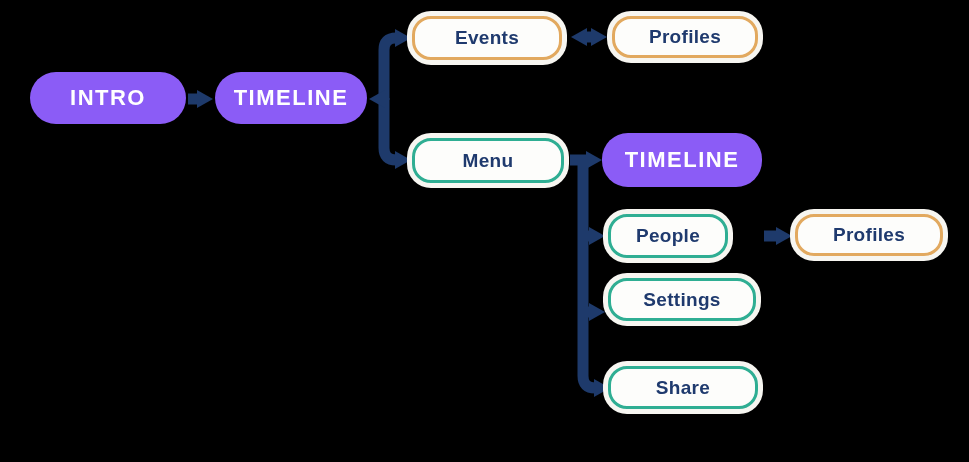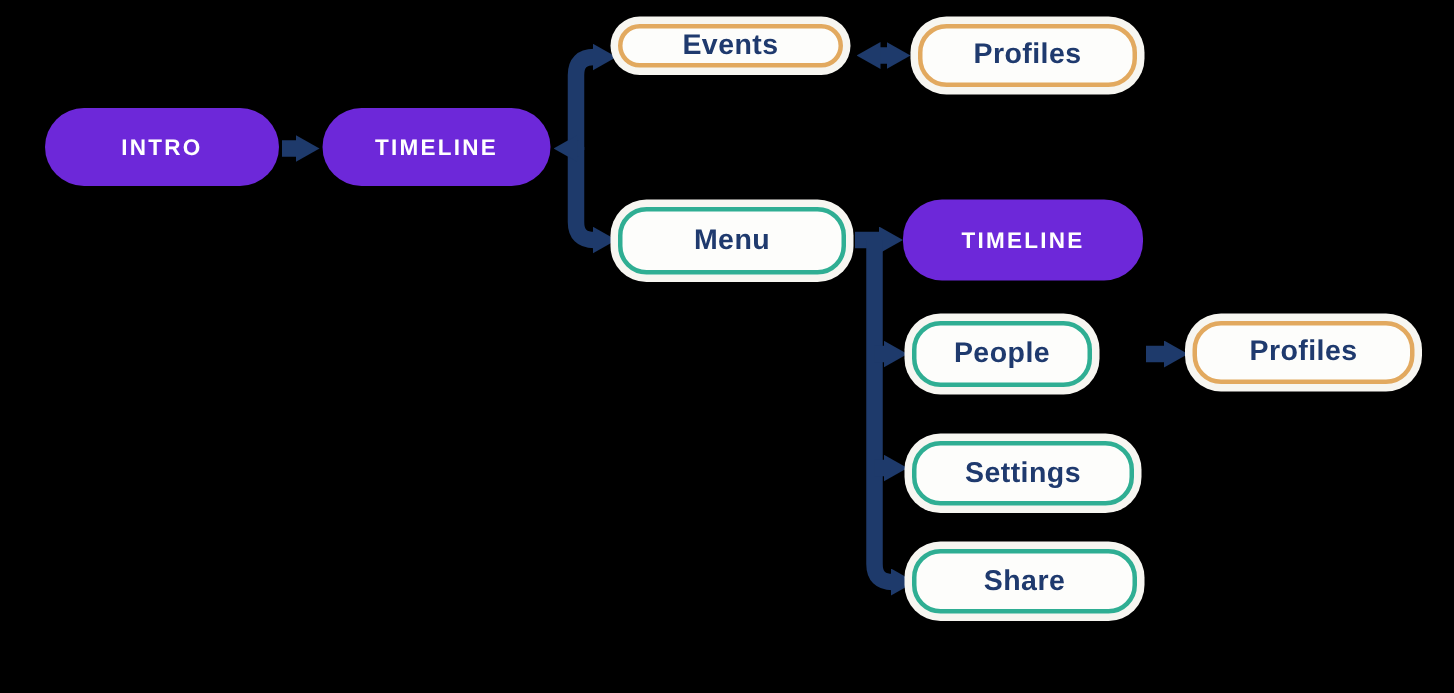--- a/index.html
+++ b/index.html
@@ -24,48 +24,48 @@
   .node {
     position: absolute;
     z-index: 2;
     display: flex;
     align-items: center;
     justify-content: center;
     box-sizing: border-box;
     font-weight: 700;
   }
   .node.filled {
-    background: #6d28d9;
+    background: #8b5cf6;
     color: #ffffff;
     border-radius: 26px;
-    font-size: 15px;
+    font-size: 22px;
     letter-spacing: 1.5px;
     text-transform: uppercase;
   }
   .node.outline {
     background: #fdfdfb;
     color: #1f3a6e;
     border-radius: 19px;
     box-shadow: 0 0 0 5px #f7f6f1;
     font-size: 19px;
     letter-spacing: 0.3px;
   }
   .node.outline-orange { border: 3px solid #e2a95f; }
   .node.outline-teal   { border: 3px solid #2fae93; justify-content: center; }
 
   
   .n-intro      { left: 30px;  top: 72px;  width: 156px; height: 52px; }
   .n-timeline1  { left: 215px; top: 72px;  width: 152px; height: 52px; }
-  .n-events     { left: 412px; top: 16px;  width: 150px; height: 29px; }
+  .n-events     { left: 412px; top: 16px;  width: 150px; height: 44px; }
   .n-profiles1  { left: 612px; top: 16px;  width: 146px; height: 42px; }
   .n-menu       { left: 412px; top: 138px; width: 152px; height: 45px; }
   .n-timeline2  { left: 602px; top: 133px; width: 160px; height: 54px; }
   .n-people     { left: 608px; top: 214px; width: 120px; height: 44px; }
   .n-profiles2  { left: 795px; top: 214px; width: 148px; height: 42px; }
-  .n-settings   { left: 608px; top: 294px; width: 148px; height: 43px; }
+  .n-settings   { left: 608px; top: 278px; width: 148px; height: 43px; }
   .n-share      { left: 608px; top: 366px; width: 150px; height: 43px; }
 </style>
 </head>
 <body>
 
 <div class="stage">
 
   <svg class="edges-layer" width="969" height="462" viewBox="0 0 969 462" xmlns="http://www.w3.org/2000/svg">
     <defs>
       <marker id="arr" viewBox="0 0 16 18" markerWidth="16" markerHeight="18" refX="1" refY="9" orient="auto-start-reverse" markerUnits="userSpaceOnUse">

